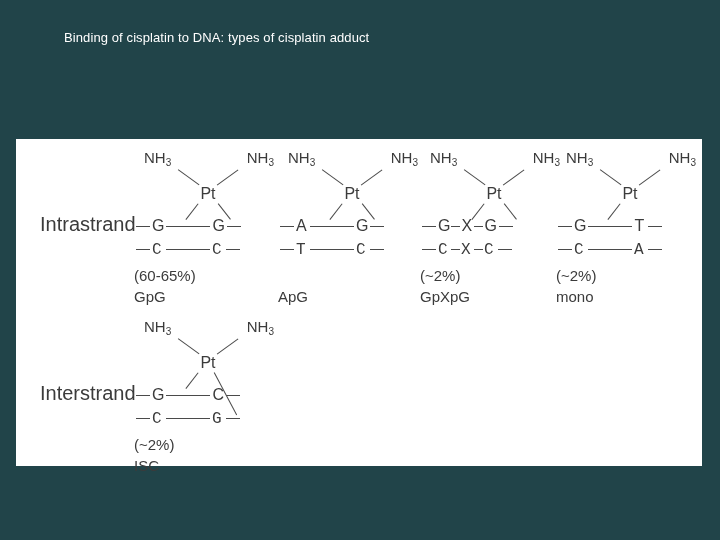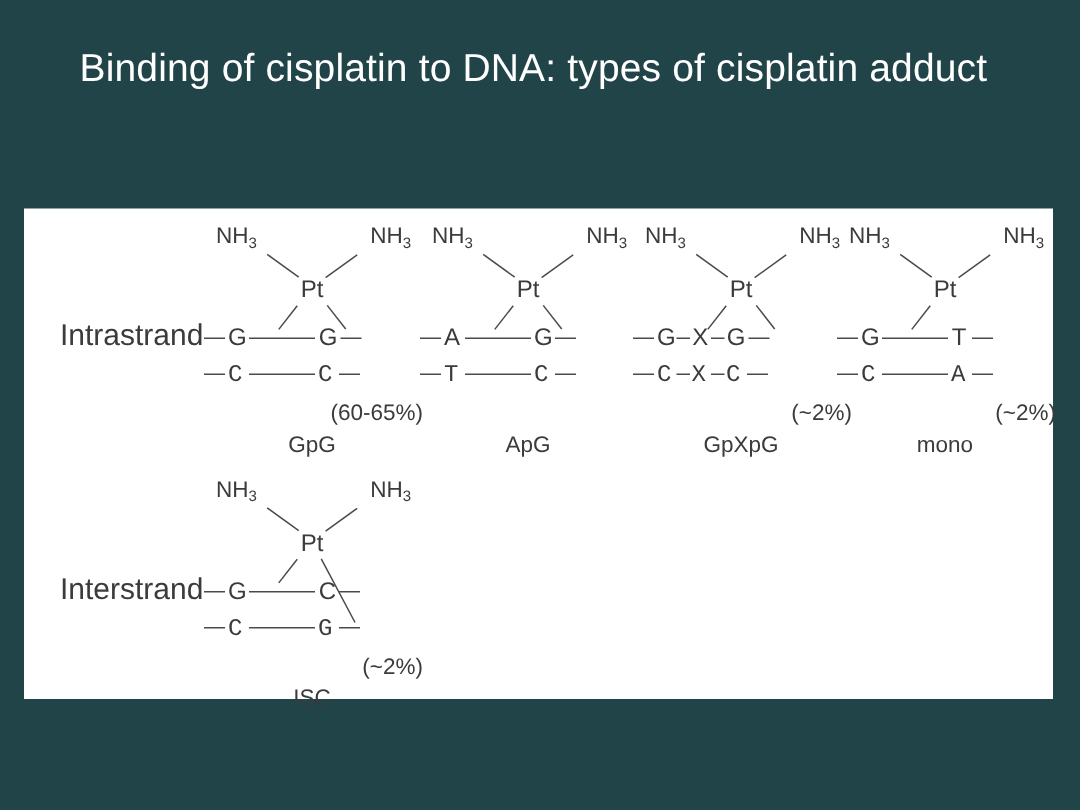--- a/index.html
+++ b/index.html
@@ -10,24 +10,24 @@
     width: 720px;
     height: 540px;
     background: #214449;
     font-family: "Liberation Sans", sans-serif;
     overflow: hidden;
     position: relative;
   }
 
   #slide-title {
     position: absolute;
-    left: 53px;
+    left: 64px;
     top: 30px;
     color: #ffffff;
-    font-size: 26px;
+    font-size: 13px;
     font-family: "Liberation Sans", sans-serif;
     letter-spacing: 0.1px;
     white-space: nowrap;
   }
 
   #figure-panel {
     position: absolute;
     left: 16px;
     top: 139px;
     width: 686px;
@@ -112,30 +112,30 @@
     display: inline-block;
     min-width: 12px;
   }
 
   
   .pct {
     position: absolute;
     left: 0;
     top: 122px;
     width: 148px;
-    text-align: right;
+    text-align: left;
     font-size: 15px;
     color: #3b3b3b;
   }
   .name {
     position: absolute;
     left: 0;
     top: 143px;
     width: 148px;
-    text-align: center;
+    text-align: left;
     font-size: 15px;
     color: #3b3b3b;
   }
 
   
   .group-label {
     position: absolute;
     font-size: 20px;
     color: #3b3b3b;
     white-space: nowrap;

